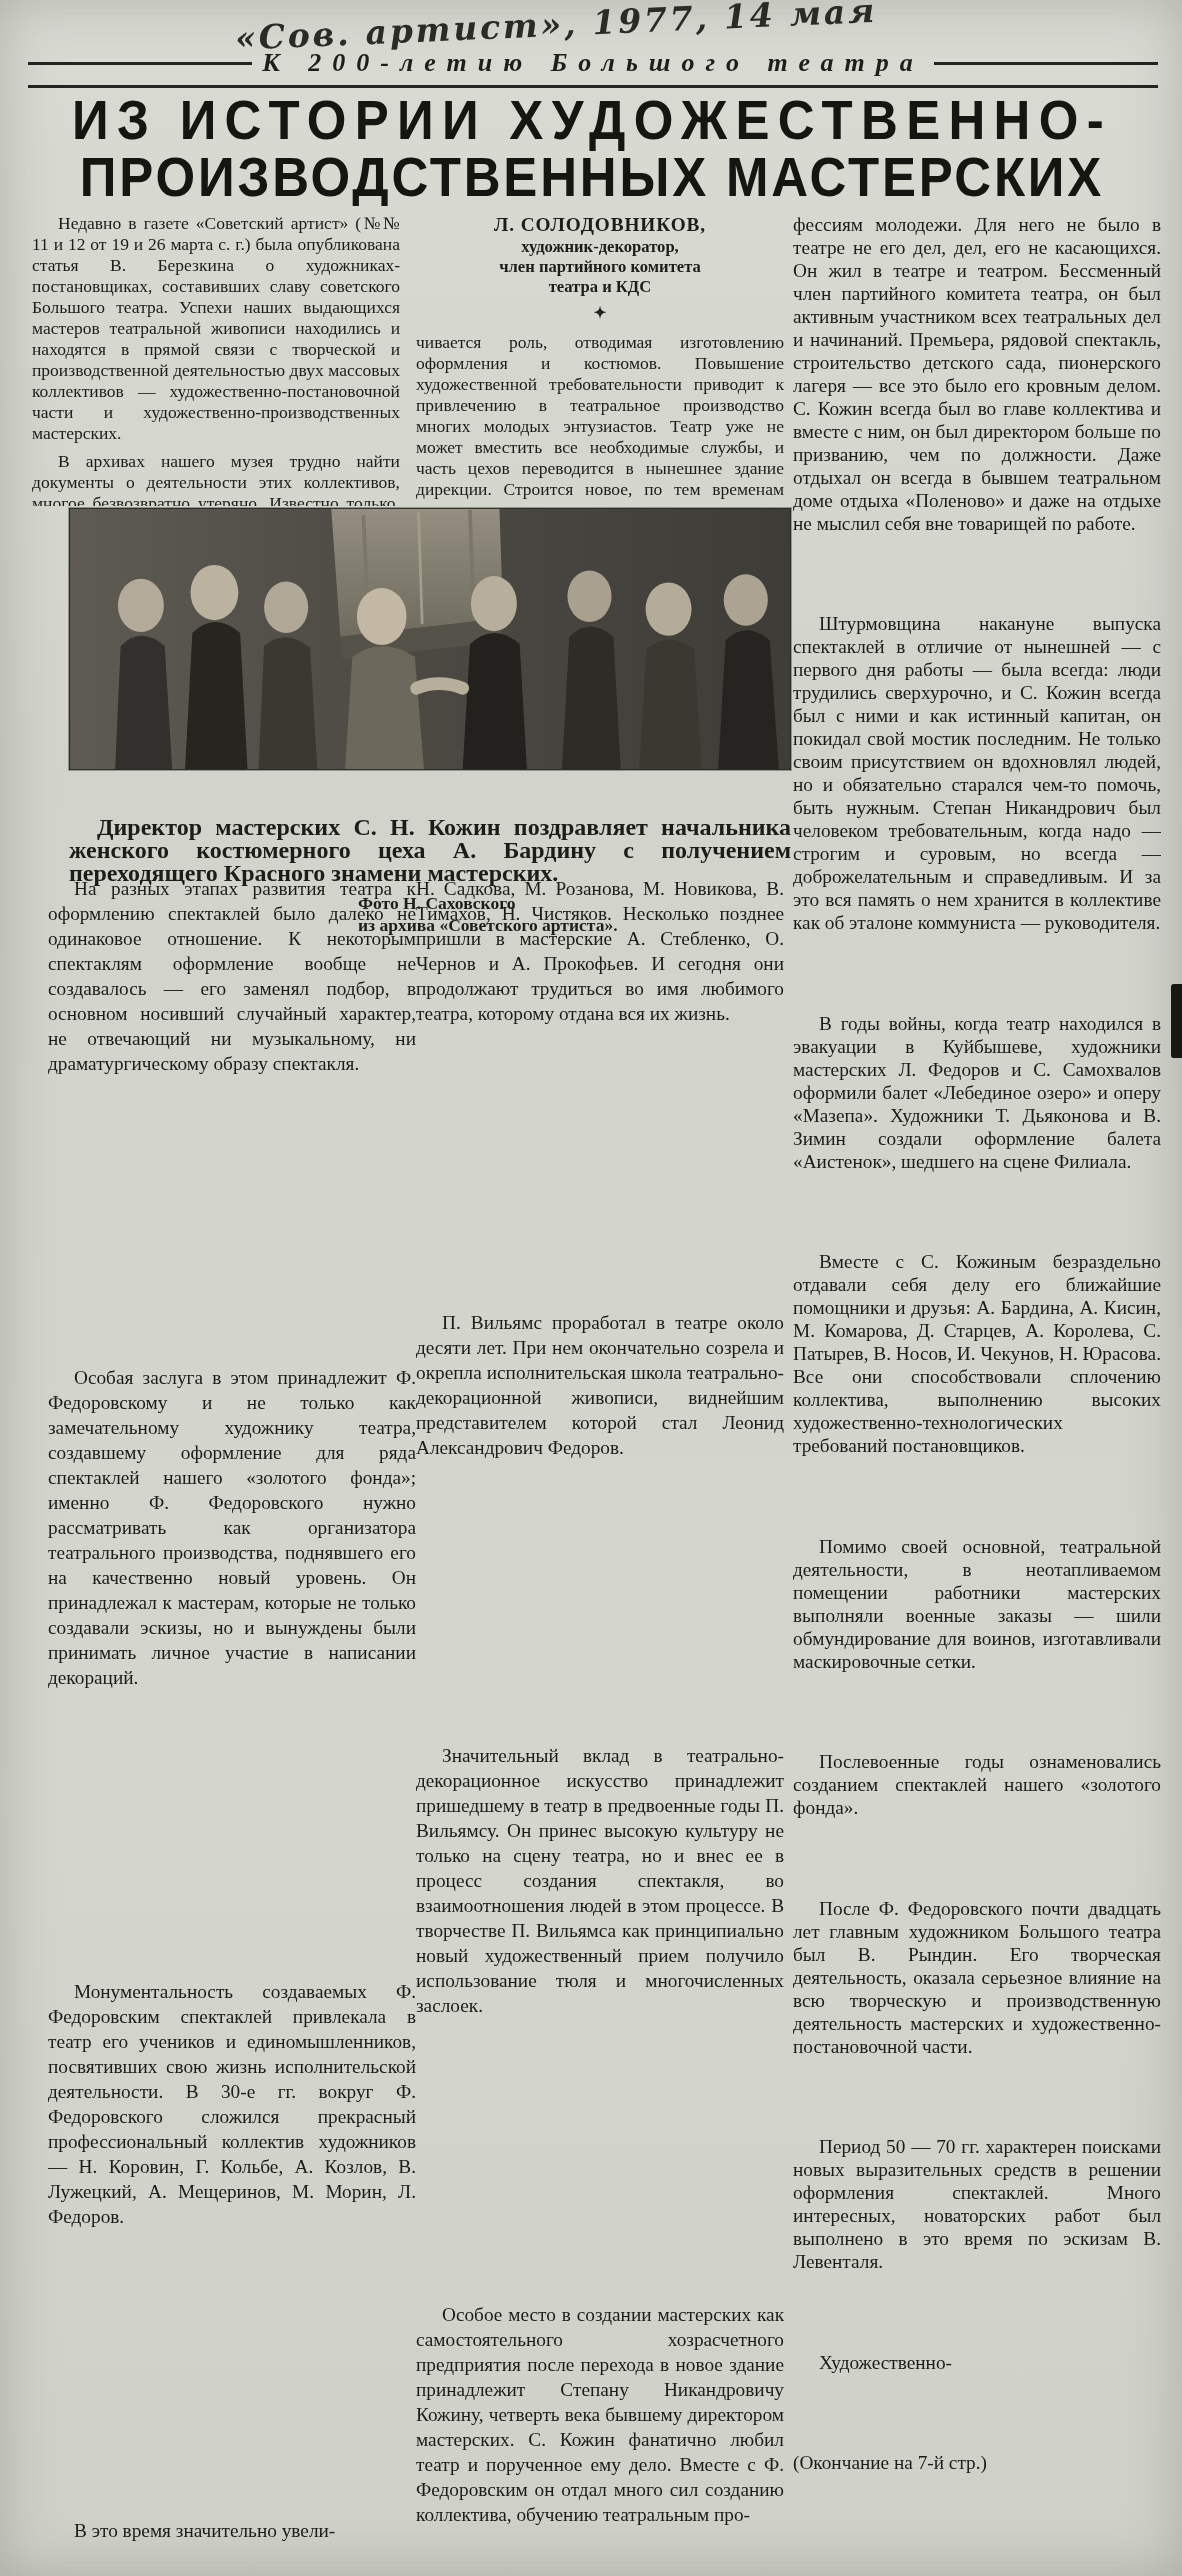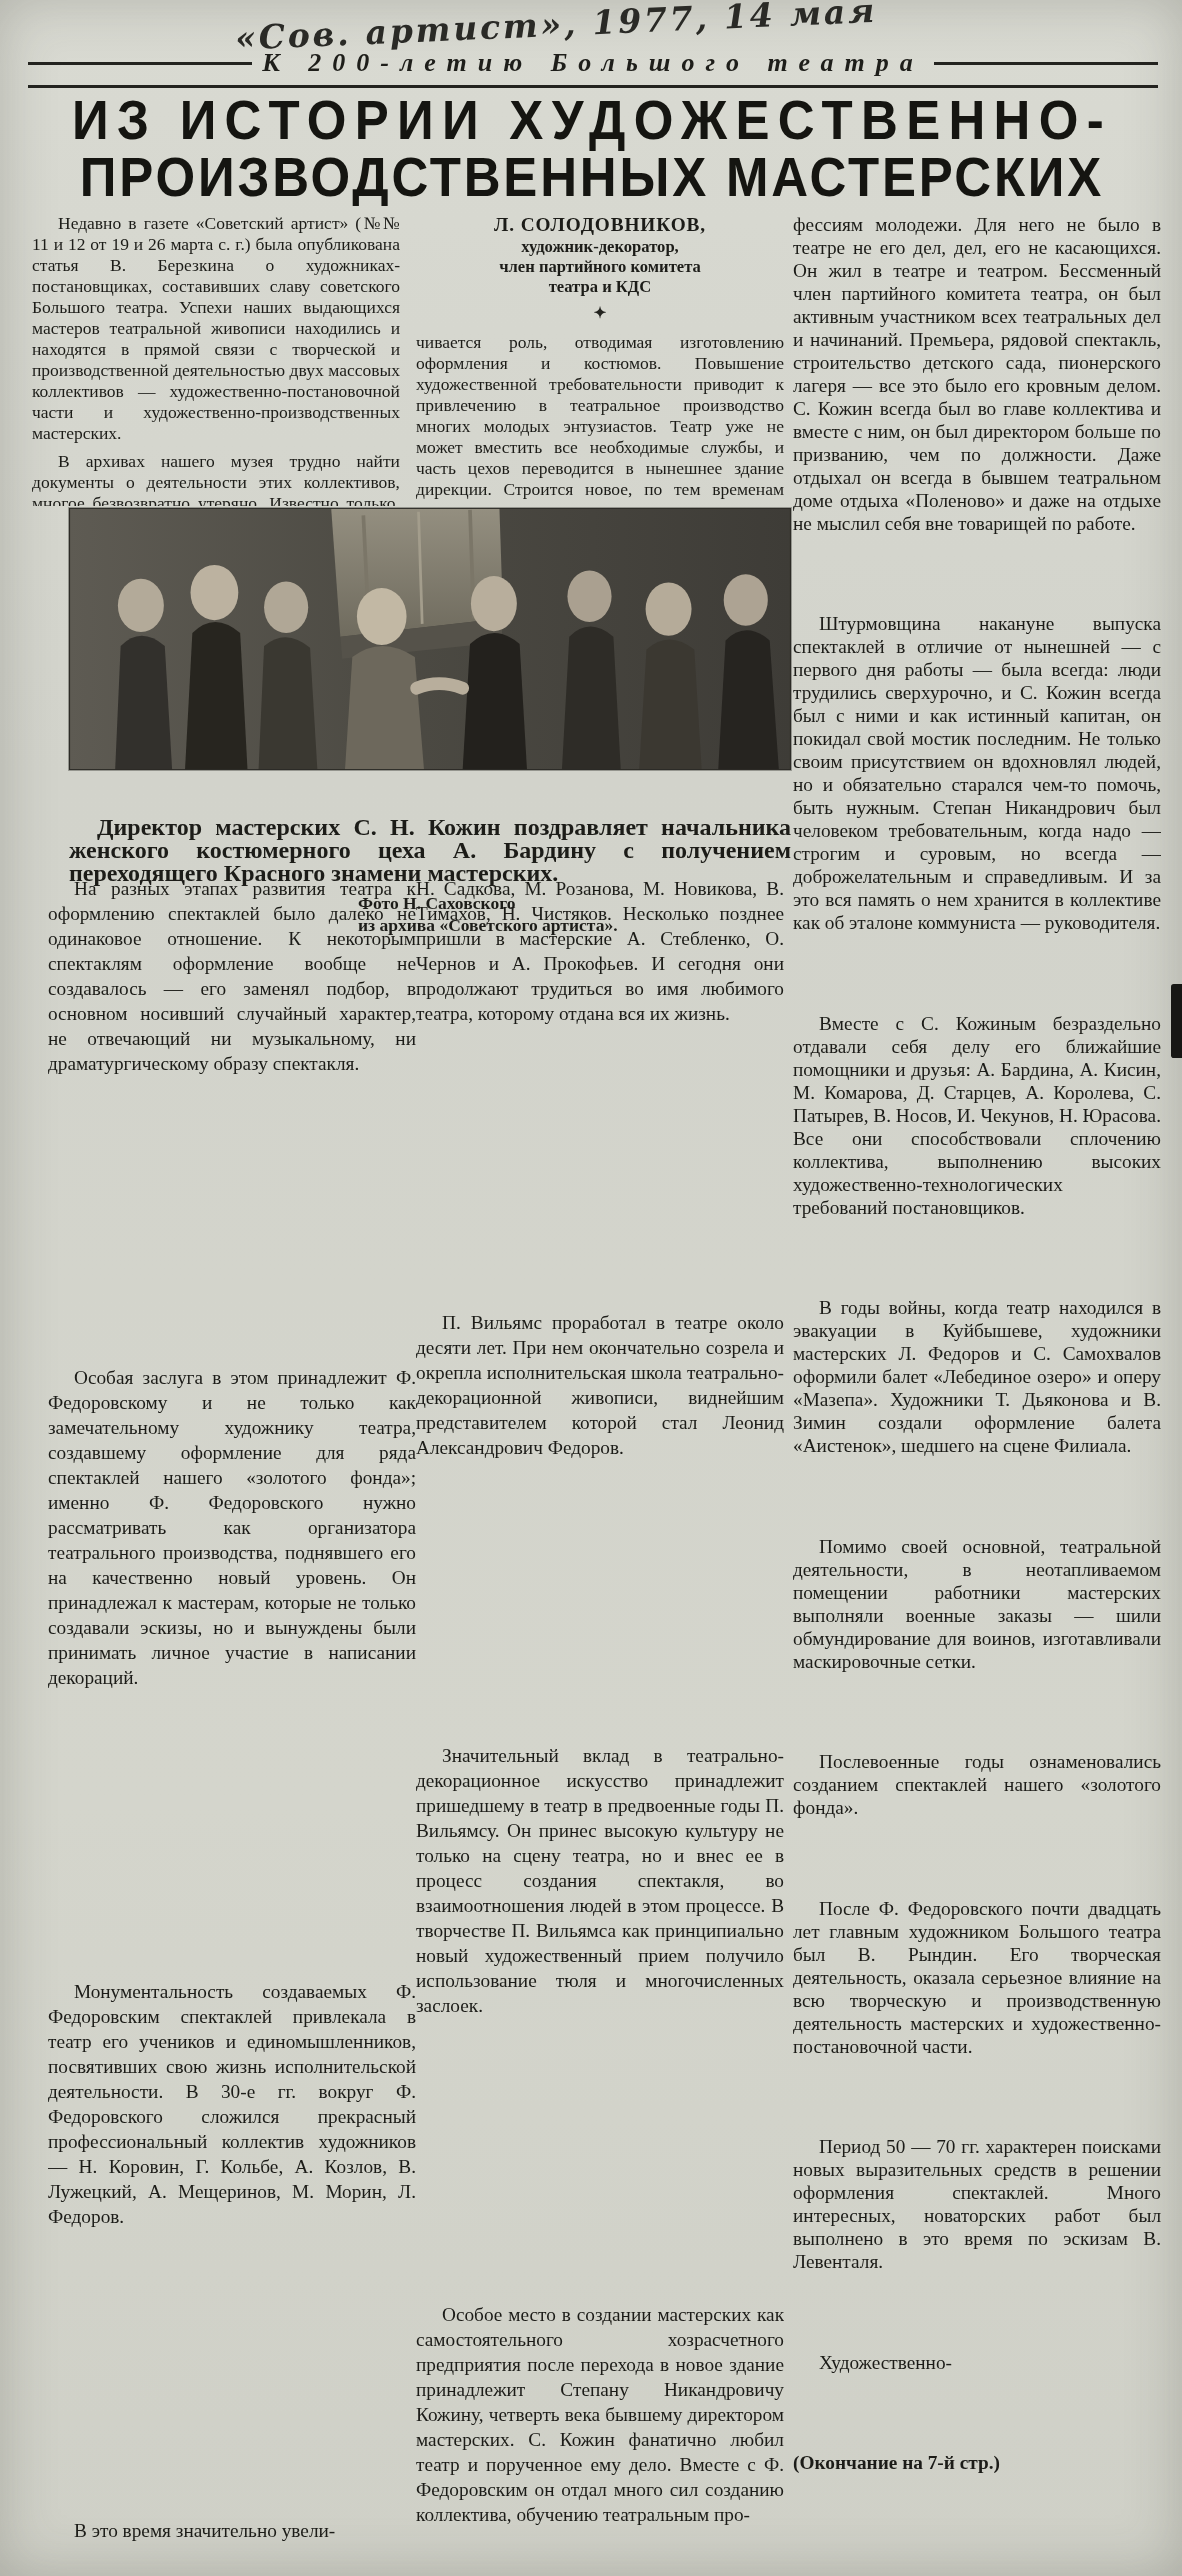--- a/index.html
+++ b/index.html
@@ -61,21 +61,21 @@
   .byline-role { font-size:16.6px; line-height:20px; }
   .byline-ornament { font-size:15.6px; margin-top:7.4px; color:#23231f; }
 
   .photo-wrap { position:absolute; left:69px; top:508px; width:722px; height:262px;
     background:#44423d; box-shadow:0 0 0 0.9px rgba(40,40,35,.4); }
   .caption-wrap { position:absolute; left:69px; top:780px; width:722px; }
   .photo-caption { font-weight:bold; font-size:24px; line-height:23px; text-align:justify; text-indent:28px;margin-top:36px; }
   .photo-credit { width:405px; margin:7.4px 28px 0 auto; text-align:left; font-weight:bold;
     font-size:17.5px; line-height:22px; }
 
-  .continuation { font-weight:bold; text-align:center; font-size:19.3px; }
+  .continuation { font-weight:normal; text-align:center; font-size:19.3px; }
 
   .scan-artifact { position:absolute; right:0; top:984px; width:11px; height:74px;
     background:#171714; border-radius:2.8px 0 0 2.8px; }
 </style>
 </head>
 <body>
 
 <div class="page">
 
   <div class="handwriting">«Сов. артист», 1977, 14 мая</div>
@@ -105,22 +105,22 @@
       <div class="byline-role">театра и КДС</div>
       <div class="byline-ornament">✦</div>
     </div>
     <p class="no-indent">чивается роль, отводимая изготовлению оформления и костюмов. Повышение художественной требовательности приводит к привлечению в театральное производство многих молодых энтузиастов. Театр уже не может вместить все необходимые службы, и часть цехов переводится в нынешнее здание дирекции. Строится новое, по тем временам современное здание мастерских на улице Москвина. Молодежь и комсомольцы, отработав свои рабочие смены, помогают строителям скорее ввести в строй новое здание.</p>
 
   </div>
 
   <div class="col col-r fill">
     <p class="no-indent">фессиям молодежи. Для него не было в театре не его дел, дел, его не касающихся. Он жил в театре и театром. Бессменный член партийного комитета театра, он был активным участником всех театральных дел и начинаний. Премьера, рядовой спектакль, строительство детского сада, пионерского лагеря — все это было его кровным делом. С. Кожин всегда был во главе коллектива и вместе с ним, он был директором больше по призванию, чем по должности. Даже отдыхал он всегда в бывшем театральном доме отдыха «Поленово» и даже на отдыхе не мыслил себя вне товарищей по работе.</p>
     <p>Штурмовщина накануне выпуска спектаклей в отличие от нынешней — с первого дня работы — была всегда: люди трудились сверхурочно, и С. Кожин всегда был с ними и как истинный капитан, он покидал свой мостик последним. Не только своим присутствием он вдохновлял людей, но и обязательно старался чем-то помочь, быть нужным. Степан Никандрович был человеком требовательным, когда надо — строгим и суровым, но всегда — доброжелательным и справедливым. И за это вся память о нем хранится в коллективе как об эталоне коммуниста — руководителя.</p>
+    <p>В годы войны, когда театр находился в эвакуации в Куйбышеве, художники мастерских Л. Федоров и С. Самохвалов оформили балет «Лебединое озеро» и оперу «Мазепа». Художники Т. Дьяконова и В. Зимин создали оформление балета «Аистенок», шедшего на сцене Филиала.</p>
     <p>Вместе с С. Кожиным безраздельно отдавали себя делу его ближайшие помощники и друзья: А. Бардина, А. Кисин, М. Комарова, Д. Старцев, А. Королева, С. Патырев, В. Носов, И. Чекунов, Н. Юрасова. Все они способствовали сплочению коллектива, выполнению высоких художественно-технологических требований постановщиков.</p>
-    <p>В годы войны, когда театр находился в эвакуации в Куйбышеве, художники мастерских Л. Федоров и С. Самохвалов оформили балет «Лебединое озеро» и оперу «Мазепа». Художники Т. Дьяконова и В. Зимин создали оформление балета «Аистенок», шедшего на сцене Филиала.</p>
     <p>Помимо своей основной, театральной деятельности, в неотапливаемом помещении работники мастерских выполняли военные заказы — шили обмундирование для воинов, изготавливали маскировочные сетки.</p>
     <p>Послевоенные годы ознаменовались созданием спектаклей нашего «золотого фонда».</p>
     <p>После Ф. Федоровского почти двадцать лет главным художником Большого театра был В. Рындин. Его творческая деятельность, оказала серьезное влияние на всю творческую и производственную деятельность мастерских и художественно-постановочной части.</p>
     <p>Период 50 — 70 гг. характерен поисками новых выразительных средств в решении оформления спектаклей. Много интересных, новаторских работ был выполнено в это время по эскизам В. Левенталя.</p>
     <p>Художественно-</p>
     <p class="continuation no-indent">(Окончание на 7-й стр.)</p>
   </div>
 
   <div class="photo-wrap">
     <svg width="722" height="262" viewBox="0 0 785 285">

